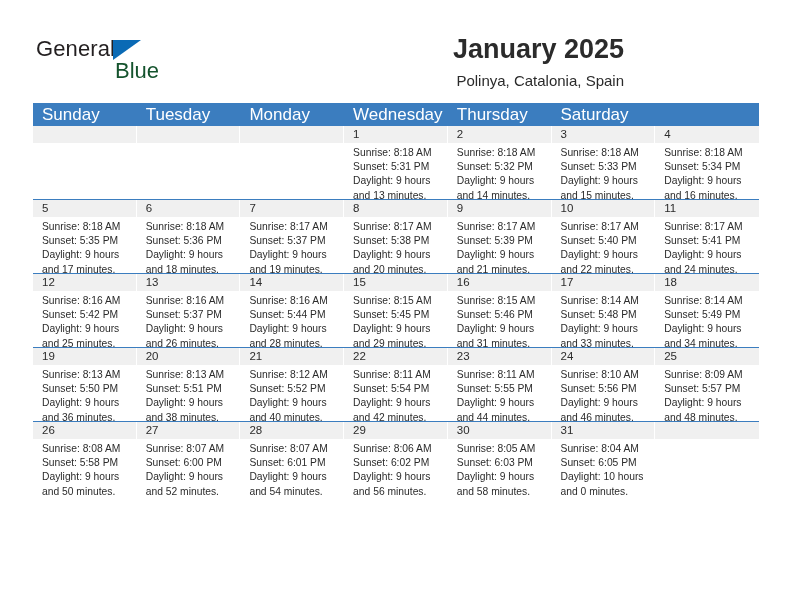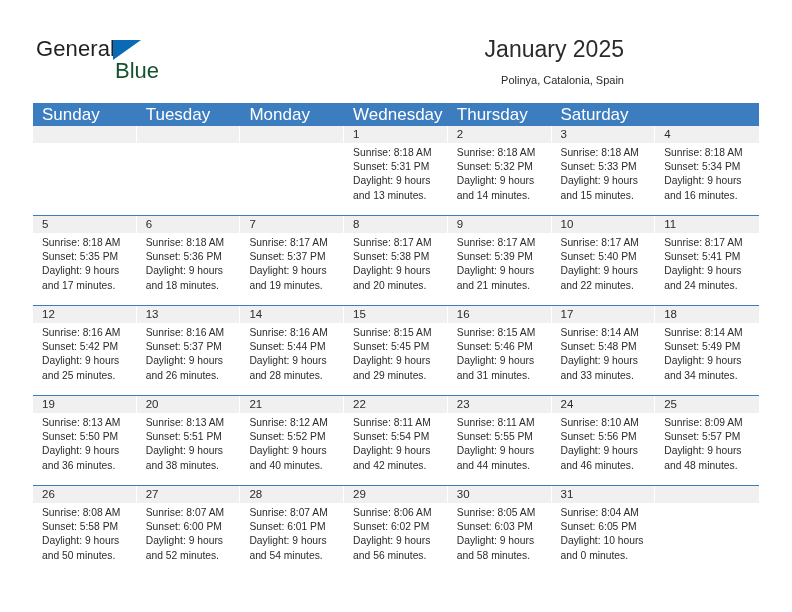--- a/index.html
+++ b/index.html
@@ -52,28 +52,28 @@
     line-height: 26px;
     font-family: "Liberation Sans", sans-serif;
     margin-left: 24px;
   }
   .title-block {
     position: absolute;
     right: 36px; top: 33px;
     text-align: right;
   }
   .cal-title {
-    font-size: 23px;
+    font-size: 27px;
     color: #2b2b2b;
     line-height: 33px;
-    font-weight: normal;
+    font-weight: bold;
     margin: 0;
   }
   .cal-subtitle {
-    font-size: 11px;
+    font-size: 15px;
     color: #2b2b2b;
     line-height: 19px;
     margin: 5px 0 0 0;
     font-weight: normal;
   }
 
   
   .calendar {
     position: absolute;
     left: 33px; top: 103px;
@@ -115,21 +115,21 @@
     color: #2b2b2b;
     line-height: 17px;
     padding-left: 9px;
   }
   .date-cell:last-child { border-right: none; }
   .date-cell.empty { background: #f0f0f0; }
 
   .week-bodyrow {
     display: flex;
     width: 726px;
-    height: 72px;
+    height: 56px;
     background: #ffffff;
   }
   .body-cell {
     width: 103.714px;
     padding: 3px 6px 0 9px;
     background: #ffffff;
   }
   .ev-line {
     font-size: 10.3px;
     color: #2b2b2b;

